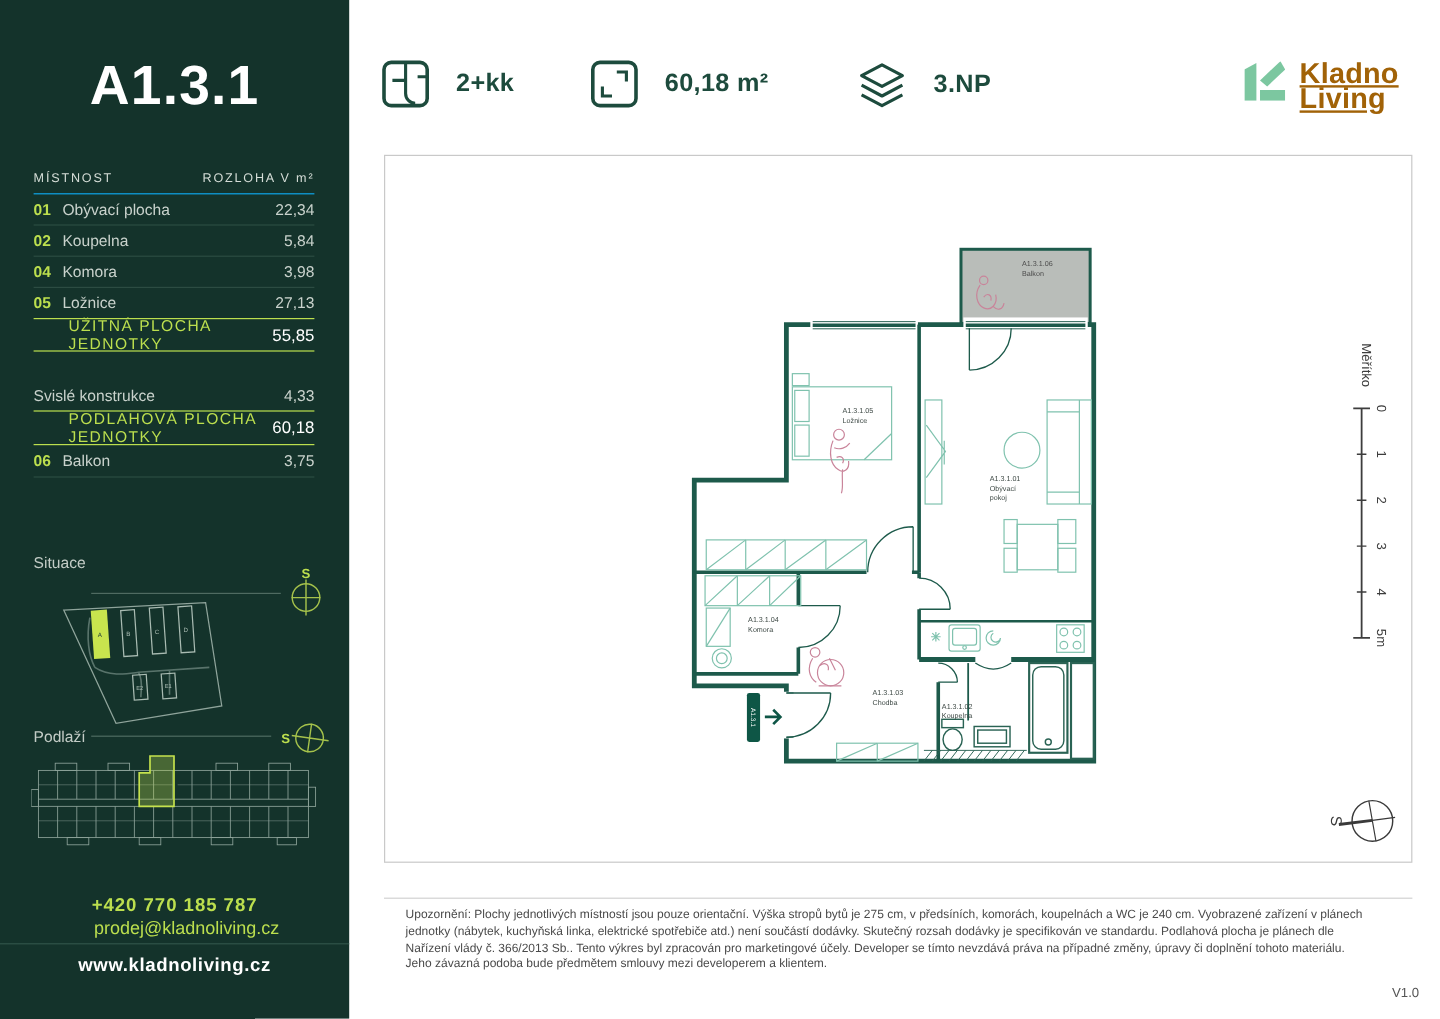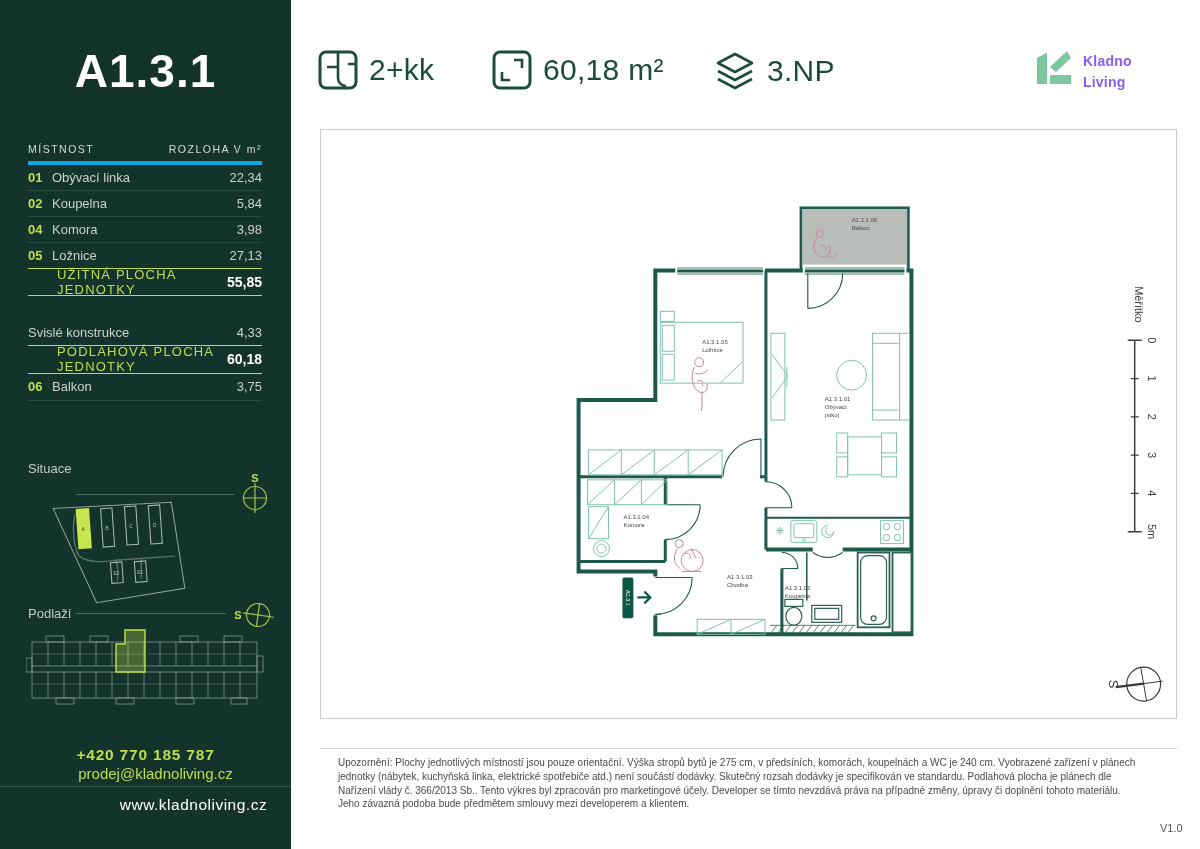--- a/index.html
+++ b/index.html
@@ -5,47 +5,47 @@
   html,body{margin:0;padding:0;}
   body{width:1200px;height:849px;position:relative;background:#ffffff;
        font-family:"Liberation Sans",sans-serif;overflow:hidden;}
 
   
   .sidebar{position:absolute;left:0;top:0;width:291px;height:849px;background:#14332b;}
   .unit-title{position:absolute;top:44px;left:0;width:100%;text-align:center;
               color:#ffffff;font-size:46px;font-weight:bold;letter-spacing:1px;}
   .tbl{position:absolute;left:28px;top:131px;width:234px;}
   .tbl-head{height:24px;display:flex;justify-content:space-between;align-items:flex-end;
-            padding-bottom:6px;border-bottom:4px solid #0ea5e9;
+            padding-bottom:6px;border-bottom:1px solid #0ea5e9;
             color:#d5ddd7;font-size:10.5px;letter-spacing:1.5px;}
   .row{height:24.9px;display:flex;align-items:center;border-bottom:1px solid #2c4c42;
        font-size:13px;color:#c9d2cc;}
   .row .num{color:#bcdf4e;font-weight:bold;width:24px;}
   .row .val{margin-left:auto;}
   .row.last{border-bottom:1.5px solid #bcdf4e;}
   .sumrow{height:27px;display:flex;align-items:center;border-bottom:1.5px solid #bcdf4e;}
   .sumrow .lbl{color:#bcdf4e;font-size:13px;font-weight:normal;letter-spacing:1.2px;margin-left:29px;}
-  .sumrow .val{margin-left:auto;color:#ffffff;font-size:14px;font-weight:bold;}
+  .sumrow .val{margin-left:auto;color:#ffffff;font-size:14px;font-weight:normal;}
   .spacer{height:24px;}
   .midrow{height:25px;display:flex;align-items:center;border-bottom:1.5px solid #bcdf4e;
           font-size:13px;color:#c9d2cc;}
   .midrow .val{margin-left:auto;}
   .sec-label{position:absolute;left:28px;font-size:13px;color:#c3ccc6;}
   .sec-line{position:absolute;height:1px;background:#4f6b61;}
   .contact{position:absolute;left:0;width:291px;text-align:center;}
   .phone{top:746px;color:#bcdf4e;font-size:15.5px;font-weight:bold;letter-spacing:0.8px;}
   .email{top:765px;color:#bcdf4e;font-size:15px;}
   .sb-div{position:absolute;left:0;top:786px;width:291px;height:1px;background:#31544a;}
-  .web{top:796px;color:#ffffff;font-size:15.5px;font-weight:normal;letter-spacing:0.5px;margin-left:48px;}
+  .web{top:796px;color:#ffffff;font-size:15.5px;font-weight:bold;letter-spacing:0.5px;}
 
   
   .hgroup{position:absolute;top:50px;display:flex;align-items:center;gap:11px;}
-  .hgroup .hlabel{font-size:30px;font-weight:400;color:#1d4b3d;letter-spacing:0.3px;}
+  .hgroup .hlabel{font-size:21px;font-weight:700;color:#1d4b3d;letter-spacing:0.3px;margin-left:11px;}
   .logo{position:absolute;left:1037px;top:51px;display:flex;gap:12px;align-items:flex-start;}
-  .logo .brand{font-size:14px;font-weight:800;color:#8b5cf6;line-height:21px;letter-spacing:0.2px;}
+  .logo .brand{font-size:24px;font-weight:800;color:#a16207;line-height:21px;letter-spacing:0.2px;text-decoration:underline;}
 
   
   .frame{position:absolute;left:320px;top:129px;width:855px;height:588px;
          border:1px solid #c9c9c9;background:#ffffff;}
 
   
   .foot-div{position:absolute;left:320px;top:748px;width:857px;height:1px;background:#d2d2d2;}
   .disclaimer{position:absolute;left:338px;top:756px;width:860px;
               font-size:10px;line-height:13.8px;color:#4a4a4a;white-space:nowrap;}
   .version{position:absolute;left:1160px;top:822px;font-size:11px;color:#555;}
@@ -58,21 +58,21 @@
 <div class="sidebar">
   <div class="unit-title">A1.3.1</div>
 
   <div class="tbl">
     <div class="tbl-head">
       <span>MÍSTNOST</span>
       <span>ROZLOHA V m²</span>
     </div>
     <div class="row">
       <span class="num">01</span>
-      <span>Obývací linka</span>
+      <span>Obývací plocha</span>
       <span class="val">22,34</span>
     </div>
     <div class="row">
       <span class="num">02</span>
       <span>Koupelna</span>
       <span class="val">5,84</span>
     </div>
     <div class="row">
       <span class="num">04</span>
       <span>Komora</span>

